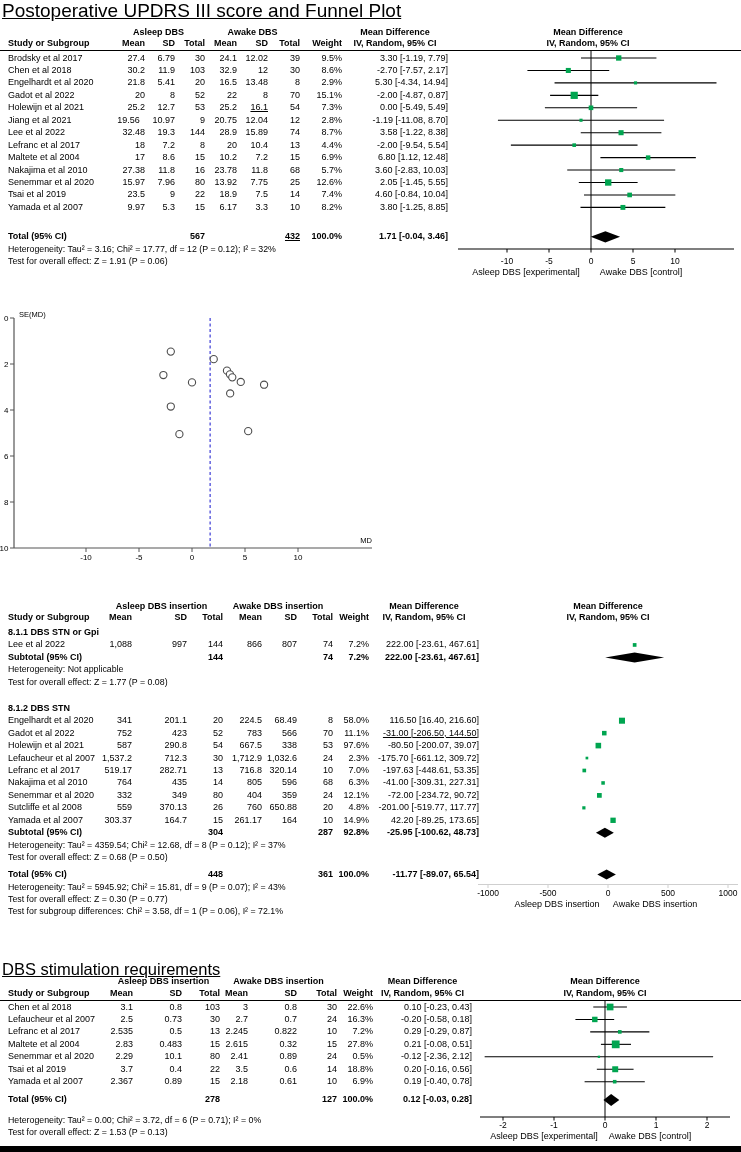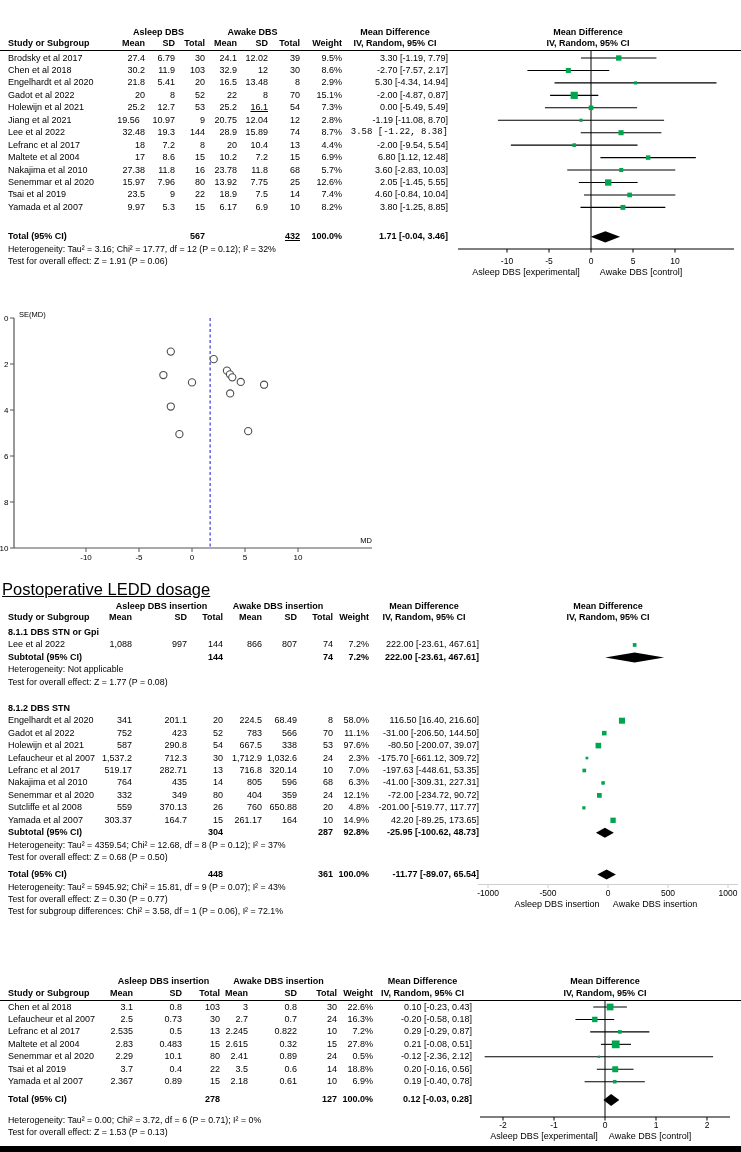--- a/index.html
+++ b/index.html
@@ -18,29 +18,30 @@
   .note { position:absolute; font-size:8.8px; line-height:11px; white-space:nowrap; }
   .rule { position:absolute; left:0; width:741px; height:1.5px; background:#000; }
   #plots { position:absolute; left:0; top:0; width:741px; height:1152px; overflow:visible; pointer-events:none; }
   .botbar { position:absolute; left:0; top:1146px; width:741px; height:6px; background:#000; }
 </style>
 </head>
 <body>
 
 <div class="page">
 
+  <div class="sec-title" style="left:2px; top:0px;">Postoperative UPDRS III score and Funnel Plot</div>
 
   <div class="plothead" style="left:588px; top:26.5px;">Mean Difference</div>
   <div class="plothead" style="left:588px; top:37.5px;">IV, Random, 95% CI</div>
 
-  <div class="sec-title small" style="left:2px; top:581px;">Postoperative LEDD dosage</div>
 
   <div class="plothead" style="left:608px; top:600.5px;">Mean Difference</div>
   <div class="plothead" style="left:608px; top:612px;">IV, Random, 95% CI</div>
 
+  <div class="sec-title small" style="left:2px; top:961px;">DBS stimulation requirements</div>
 
   <div class="plothead" style="left:605px; top:976px;">Mean Difference</div>
   <div class="plothead" style="left:605px; top:987.5px;">IV, Random, 95% CI</div>
 
   <svg id="plots" xmlns="http://www.w3.org/2000/svg" viewBox="0 0 741 1152">
       <line x1="591" y1="50.5" x2="591" y2="249" stroke="#000" stroke-width="1"></line>
       <line x1="458" y1="249" x2="734" y2="249" stroke="#000" stroke-width="1.2"></line>
       <line x1="507" y1="249" x2="507" y2="252.5" stroke="#000" stroke-width="1"></line>
       <text x="507" y="264" text-anchor="middle" font-size="8.5px" fill="#000" font-family="&quot;Liberation Sans&quot;,sans-serif">-10</text>
       <line x1="549" y1="249" x2="549" y2="252.5" stroke="#000" stroke-width="1"></line>
@@ -261,21 +262,21 @@
     </div>
     <div class="trow" style="left: 8px; top: 127.2px;">
       <div class="cell l" style="width: 104px;">Lee et al 2022</div>
       <div class="cell r" style="width: 33px;">32.48</div>
       <div class="cell r" style="width: 30px;">19.3</div>
       <div class="cell r" style="width: 30px;">144</div>
       <div class="cell r" style="width: 32px;">28.9</div>
       <div class="cell r" style="width: 31px;">15.89</div>
       <div class="cell r" style="width: 32px;">74</div>
       <div class="cell r" style="width: 42px;">8.7%</div>
-      <div class="cell r" style="width: 106px; font-family: Liberation Mono, monospace;">3.58 [-1.22, 8.38]</div>
+      <div class="cell r" style="width: 106px;">3.58 [-1.22, 8.38]</div>
     </div>
     <div class="trow" style="left: 8px; top: 139.65px;">
       <div class="cell l" style="width: 104px;">Lefranc et al 2017</div>
       <div class="cell r" style="width: 33px;">18</div>
       <div class="cell r" style="width: 30px;">7.2</div>
       <div class="cell r" style="width: 30px;">8</div>
       <div class="cell r" style="width: 32px;">20</div>
       <div class="cell r" style="width: 31px;">10.4</div>
       <div class="cell r" style="width: 32px;">13</div>
       <div class="cell r" style="width: 42px;">4.4%</div>
@@ -324,21 +325,21 @@
       <div class="cell r" style="width: 32px;">14</div>
       <div class="cell r" style="width: 42px;">7.4%</div>
       <div class="cell r" style="width: 106px;">4.60 [-0.84, 10.04]</div>
     </div>
     <div class="trow" style="left: 8px; top: 201.9px;">
       <div class="cell l" style="width: 104px;">Yamada et al 2007</div>
       <div class="cell r" style="width: 33px;">9.97</div>
       <div class="cell r" style="width: 30px;">5.3</div>
       <div class="cell r" style="width: 30px;">15</div>
       <div class="cell r" style="width: 32px;">6.17</div>
-      <div class="cell r" style="width: 31px;">6.9</div>
+      <div class="cell r" style="width: 31px;">3.3</div>
       <div class="cell r" style="width: 32px;">10</div>
       <div class="cell r" style="width: 42px;">8.2%</div>
       <div class="cell r" style="width: 106px;">3.80 [-1.25, 8.85]</div>
     </div>
     <div class="trow b" style="left: 8px; top: 231.35px;">
       <div class="cell l" style="width: 104px;">Total (95% CI)</div>
       <div class="cell r" style="width: 33px;"></div>
       <div class="cell r" style="width: 30px;"></div>
       <div class="cell r" style="width: 30px;">567</div>
       <div class="cell r" style="width: 32px;"></div>
@@ -402,21 +403,21 @@
     </div>
     <div class="trow" style="left: 8px; top: 727.65px;">
       <div class="cell l" style="width: 92px;">Gadot et al 2022</div>
       <div class="cell r" style="width: 32px;">752</div>
       <div class="cell r" style="width: 55px;">423</div>
       <div class="cell r" style="width: 36px;">52</div>
       <div class="cell r" style="width: 39px;">783</div>
       <div class="cell r" style="width: 35px;">566</div>
       <div class="cell r" style="width: 36px;">70</div>
       <div class="cell r" style="width: 36px;">11.1%</div>
-      <div class="cell r" style="width: 110px;">-31.00 [-206.50, 144.50]</div>
+      <div class="cell r" style="width: 110px; text-decoration: underline;">-31.00 [-206.50, 144.50]</div>
     </div>
     <div class="trow" style="left: 8px; top: 740.1px;">
       <div class="cell l" style="width: 92px;">Holewijn et al 2021</div>
       <div class="cell r" style="width: 32px;">587</div>
       <div class="cell r" style="width: 55px;">290.8</div>
       <div class="cell r" style="width: 36px;">54</div>
       <div class="cell r" style="width: 39px;">667.5</div>
       <div class="cell r" style="width: 35px;">338</div>
       <div class="cell r" style="width: 36px;">53</div>
       <div class="cell r" style="width: 36px;">97.6%</div>

